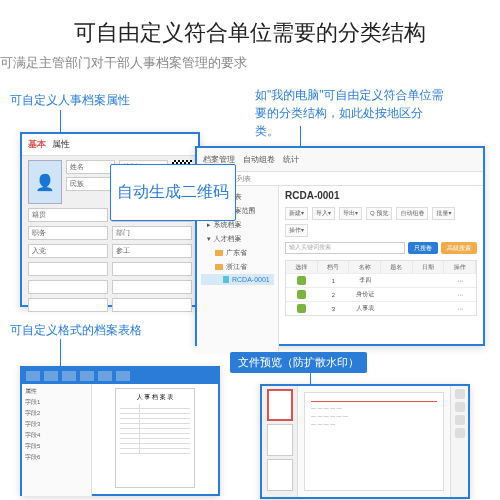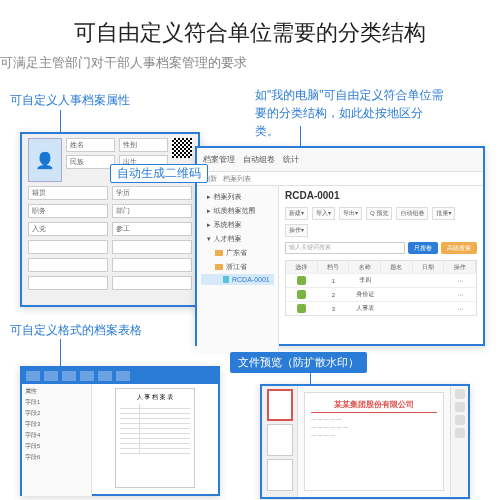--- a/index.html
+++ b/index.html
@@ -2,21 +2,21 @@
 <html><head>
 <meta charset="utf-8">
 <style>
 *{margin:0;padding:0;box-sizing:border-box;font-family:"Microsoft YaHei",sans-serif}
 body{width:500px;height:500px;background:#fff;position:relative;overflow:hidden}
 .title{font-size:22px;font-weight:500;text-align:center;padding-top:18px;color:#222}
 .subtitle{font-size:13px;text-align:left;color:#888;margin-top:6px}
 .canvas{position:relative;width:100%;height:420px;margin-top:12px}
 .lbl{position:absolute;font-size:12px;color:#2b7cd6;white-space:nowrap}
 .lbl-attr{left:10px;top:8px}
-.lbl-qr{left:110px;top:80px;background:#fff;border:1px solid #2b7cd6;padding:0 6px;border-radius:2px;font-size:12px;z-index:5}
+.lbl-qr{left:110px;top:80px;background:#fff;border:1px solid #2b7cd6;padding:17px 6px;border-radius:2px;font-size:16px;z-index:5}
 .lbl-region{left:255px;top:2px;width:190px;line-height:1.5;white-space:normal}
 .lbl-table{left:10px;top:238px}
 .lbl-preview{left:230px;top:268px;background:#2b7cd6;color:#fff;padding:3px 8px;border-radius:2px;font-size:11px;z-index:5}
 .line{position:absolute;background:#2b7cd6}
 .line1{left:60px;top:26px;width:1px;height:30px}
 .line2{left:155px;top:95px;width:30px;height:1px}
 .line3{left:300px;top:42px;width:1px;height:30px}
 .line4{left:60px;top:255px;width:1px;height:30px}
 .line5{left:310px;top:285px;width:1px;height:40px}
 
@@ -96,20 +96,24 @@
   <div class="lbl lbl-qr">自动生成二维码</div>
   <div class="line line2"></div>
   <div class="lbl lbl-region">如"我的电脑"可自由定义符合单位需要的分类结构，如此处按地区分类。</div>
   <div class="line line3"></div>
   <div class="lbl lbl-table">可自定义格式的档案表格</div>
   <div class="line line4"></div>
   <div class="lbl lbl-preview">文件预览（防扩散水印）</div>
   <div class="line line5"></div>
 
   <div class="p1">
+    <div class="p1-hdr">
+      <span class="p1-tab act">基本</span>
+      <span class="p1-tab">属性</span>
+    </div>
     <div class="p1-body">
       <div class="p1-row">
         <div class="p1-photo">
             <span>👤</span>
           </div>
         <div style="flex:1;display:flex;flex-direction:column;gap:3px">
           <div class="p1-row">
               <div class="p1-cell">姓名</div>
               <div class="p1-cell">性别</div>
             </div>
@@ -310,21 +314,20 @@
   </div>
 
   <div class="p4">
     <div class="p4-thumbs">
       <div class="p4-thumb act"></div>
       <div class="p4-thumb"></div>
       <div class="p4-thumb"></div>
     </div>
     <div class="p4-doc">
       <div class="p4-page">
-        <div class="p4-logo">某某集团股份有限公司</div>
         <div class="p4-line"></div>
         <div class="p4-txt">— — — — —<br>— — — — — —<br>— — — —</div>
       </div>
     </div>
     <div class="p4-bar">
       <div class="p4-ico"></div>
       <div class="p4-ico"></div>
       <div class="p4-ico"></div>
       <div class="p4-ico"></div>
     </div>

